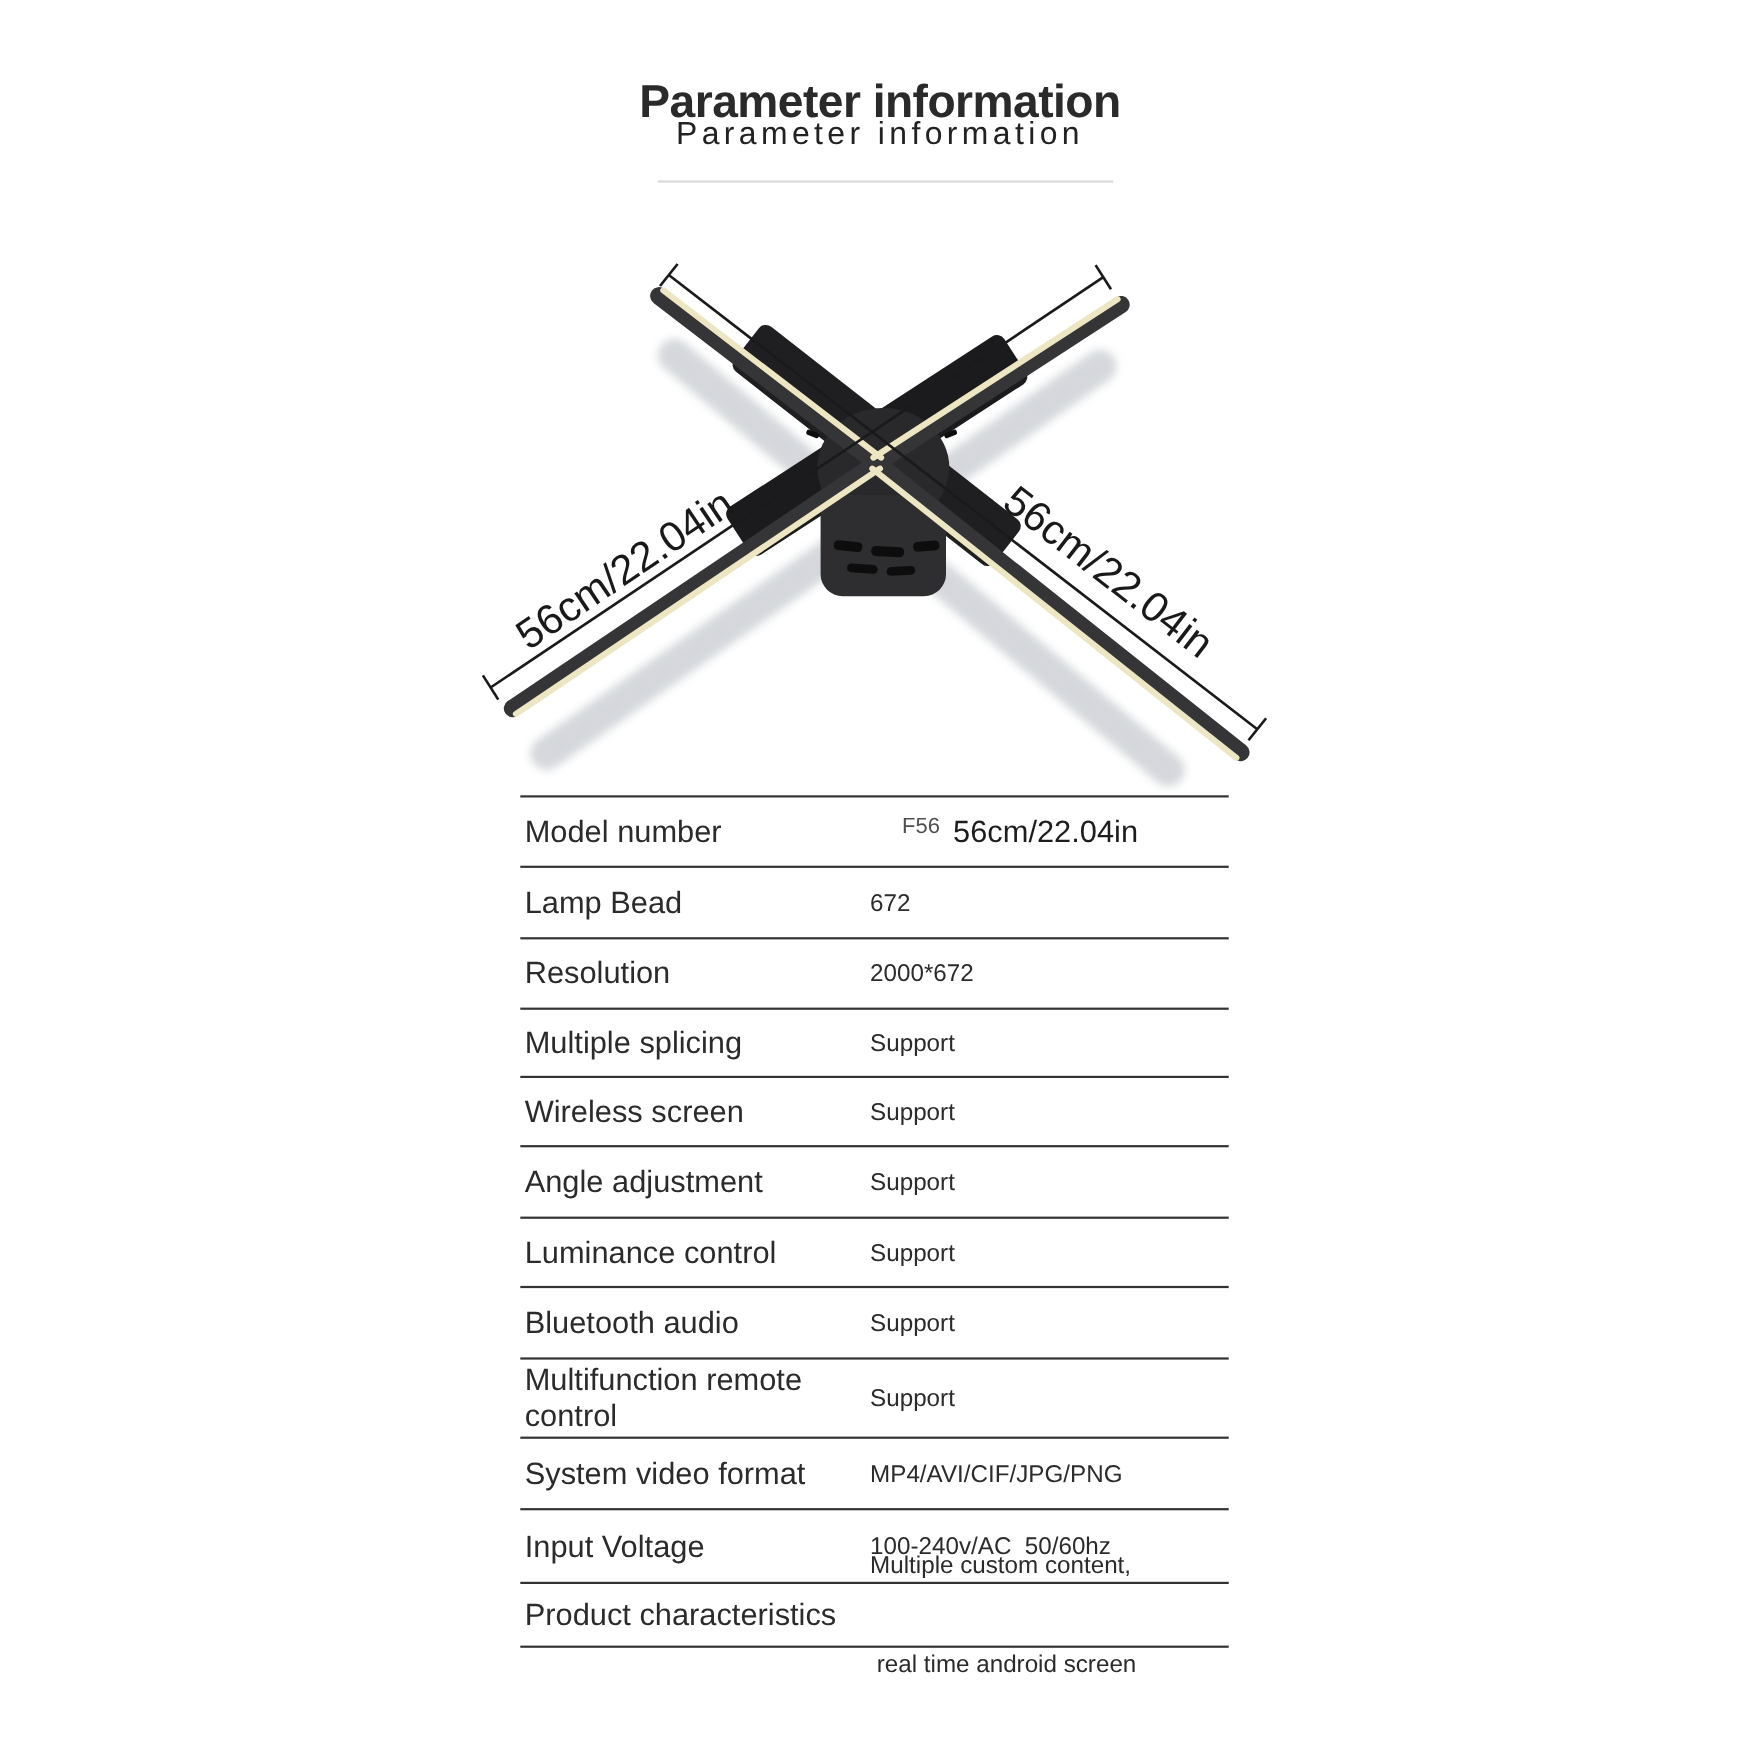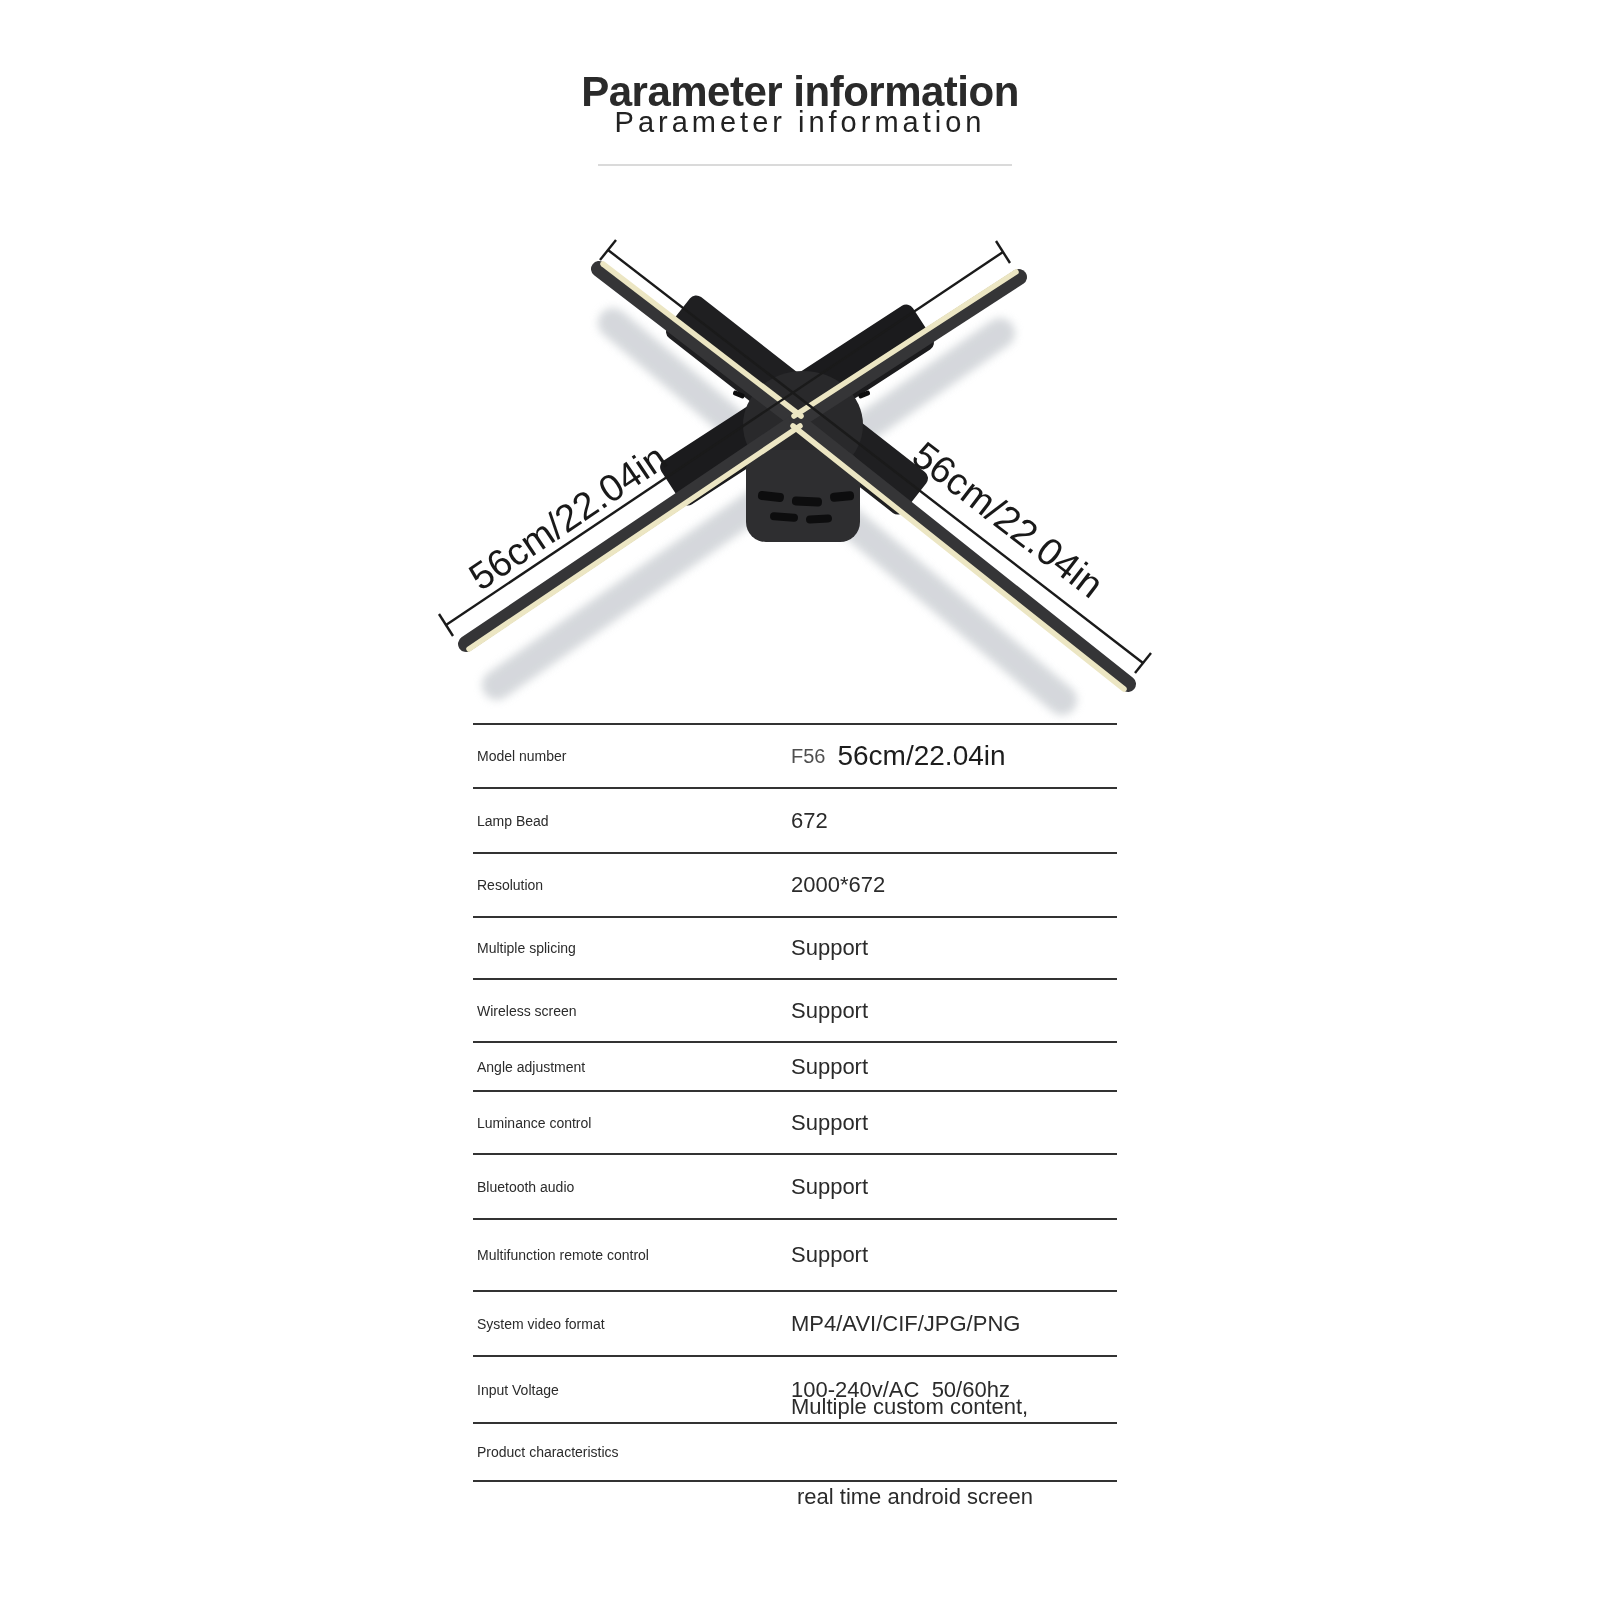--- a/index.html
+++ b/index.html
@@ -41,38 +41,38 @@
   .spec-row{
     box-sizing:border-box;
     height:64px;
     border-bottom:2px solid #333333;
     display:flex;align-items:center;
     padding-left:4px;
   }
   .spec-row:nth-child(2){height:65px}
   .spec-row:nth-child(4){height:62px}
   .spec-row:nth-child(5){height:63px}
-  .spec-row:nth-child(6){height:49px}
+  .spec-row:nth-child(6){height:65px}
   .spec-row:nth-child(7){height:63px}
   .spec-row:nth-child(8){height:65px}
   .spec-row:nth-child(9){height:72px}
   .spec-row:nth-child(10){height:65px}
   .spec-row:nth-child(11){height:67px}
   .spec-row:nth-child(12){height:58px}
   .spec-row:nth-child(13){height:72px}
   .spec-label{
     width:314px;flex-shrink:0;
-    font-size:14px;color:#2b2b2b;
+    font-size:28px;color:#2b2b2b;
   }
   .spec-value{
     flex:1;
     font-size:22px;color:#2b2b2b;
     white-space:pre-wrap;
   }
-  .model-value{display:flex;align-items:center;}
+  .model-value{display:flex;align-items:flex-start;margin-left:29px;}
   .model-code{font-size:20px;color:#4f4f4f;margin-right:12px;}
   .model-size{font-size:28px;color:#1d1d1d;}
   .two-line{line-height:30px;}
   .two-line .line2{padding-left:6px;}
 </style>
 </head>
 <body>
 
 <h1 class="page-title">Parameter information</h1>
 <div class="page-subtitle">Parameter information</div>

